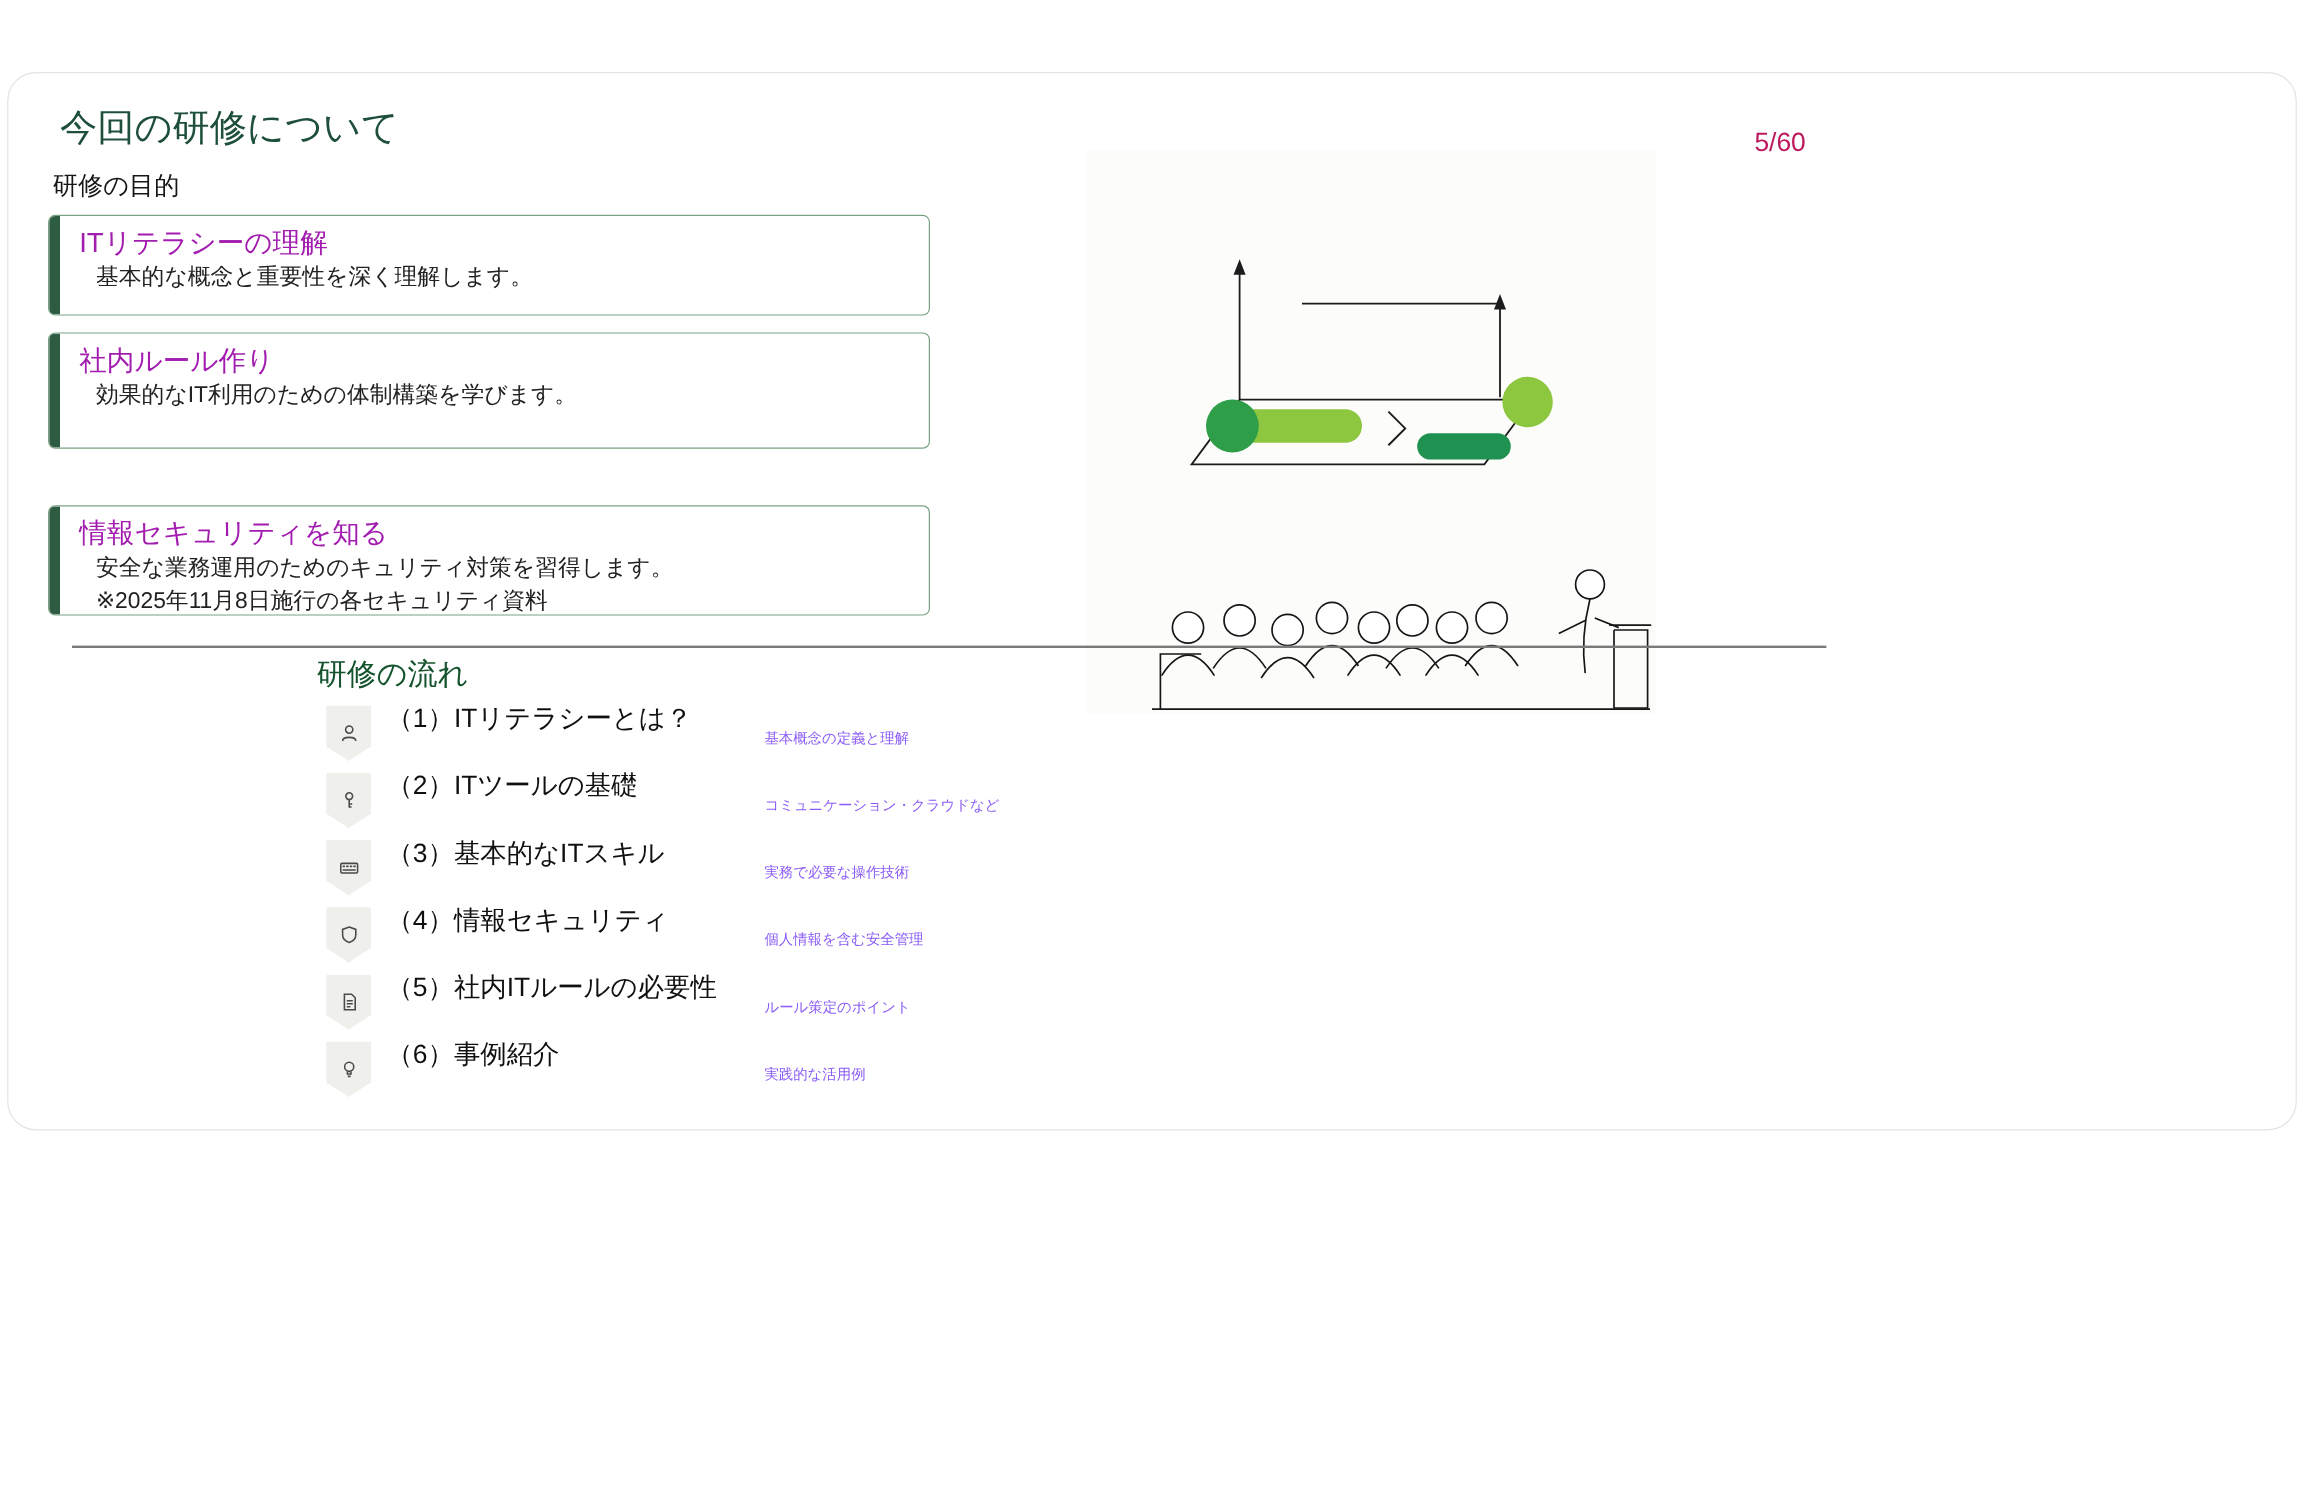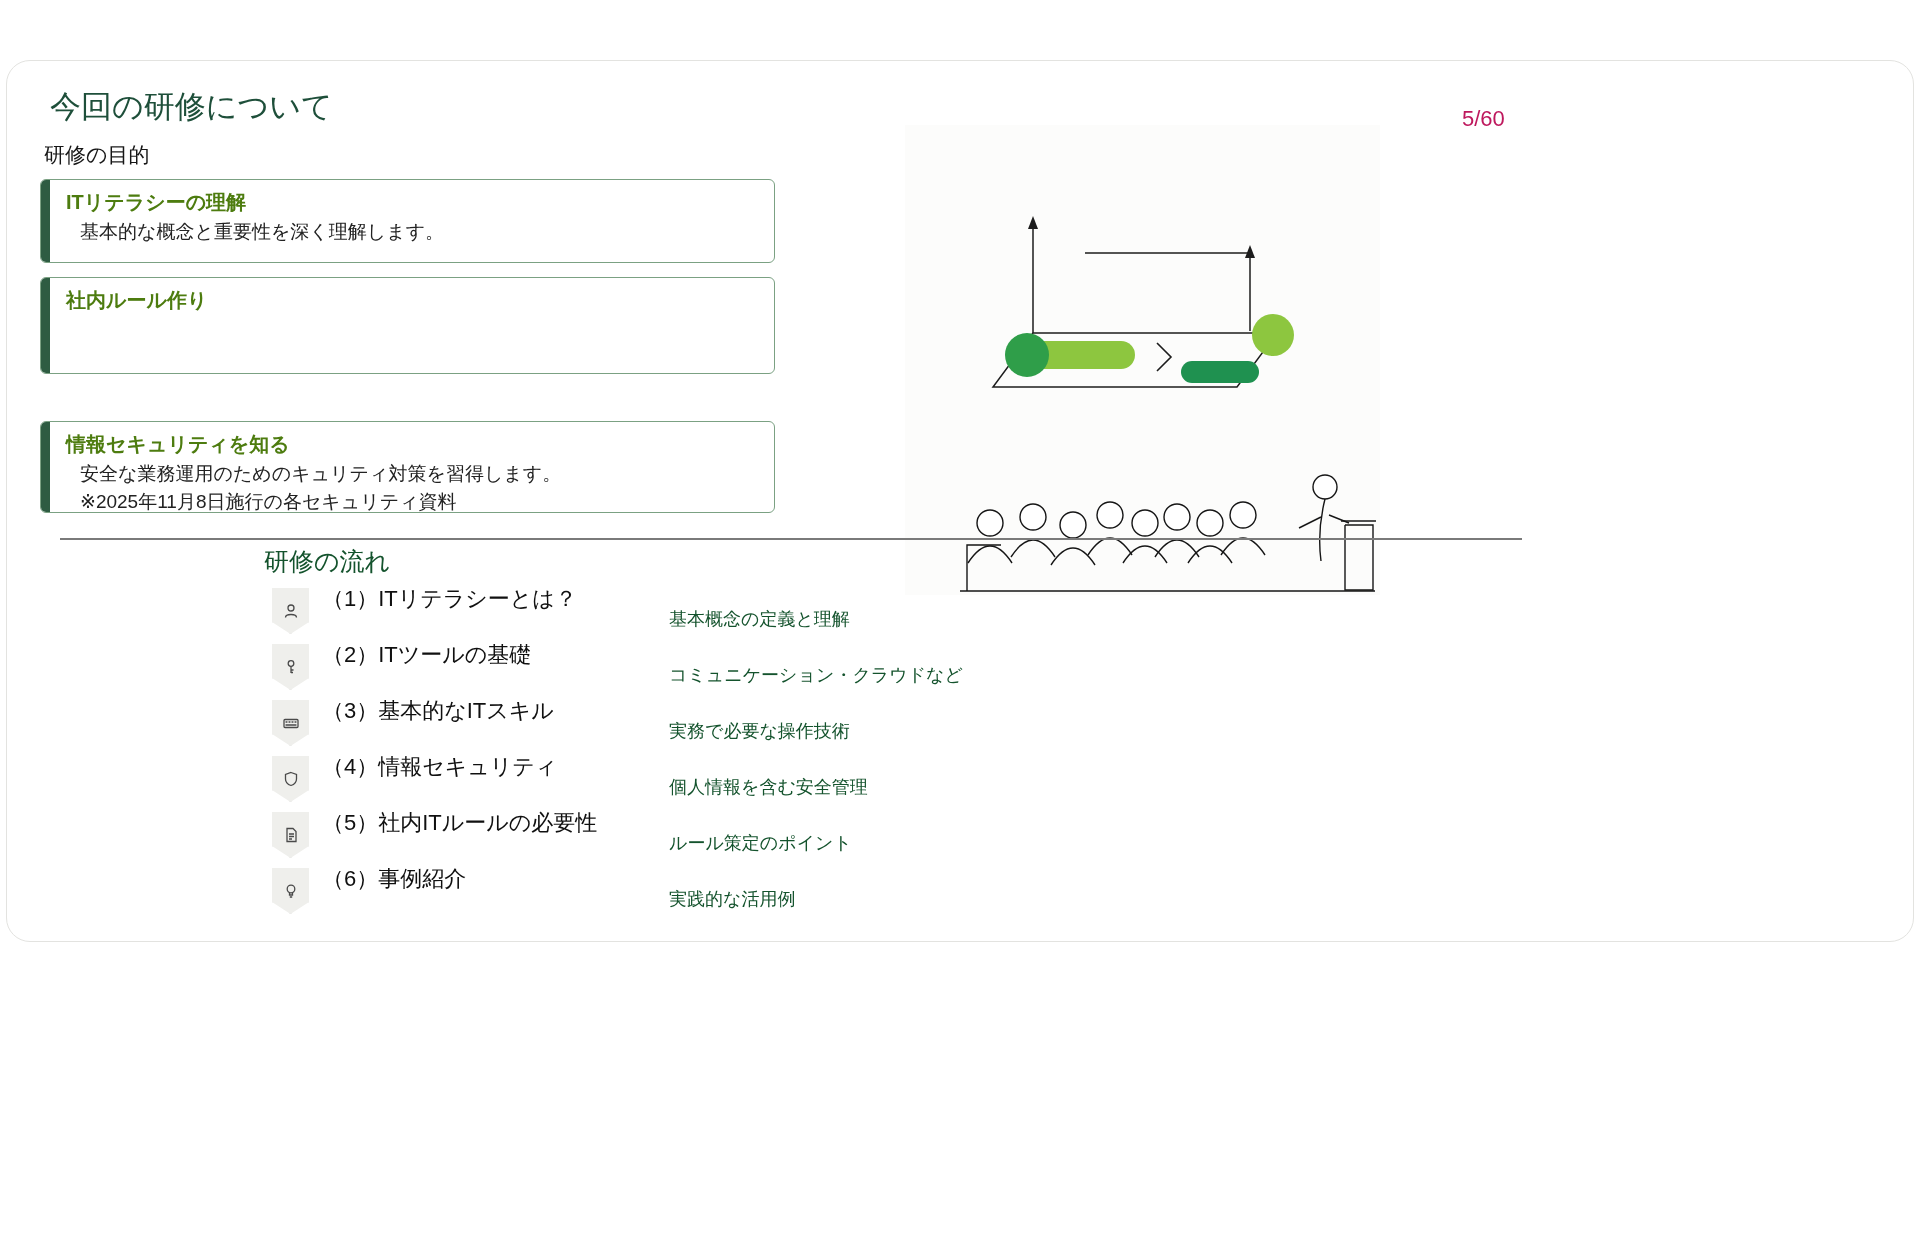--- a/index.html
+++ b/index.html
@@ -22,21 +22,21 @@
   }
   .purpose-heading{
     left:44px;top:141px;font-size:21px;color:#161616;
   }
   .purpose-box{
     left:40px;width:735px;display:flex;box-sizing:border-box;
     border:1px solid #7ba183;border-radius:6px;background:#fff;overflow:hidden;
   }
   .purpose-box .accent{width:9px;background:#2e5c42;flex:0 0 9px;}
   .purpose-box .content{padding:7px 10px 6px 16px;}
-  .purpose-box .box-title{font-size:20px;font-weight:700;color:#4d7c0f;line-height:31px;}
+  .purpose-box .box-title{font-size:23px;font-weight:400;color:#a21caf;line-height:31px;}
   .purpose-box .box-desc{font-size:19px;color:#222;line-height:28px;padding-left:14px;}
   .purpose-box .box-note{font-size:19px;color:#222;line-height:28px;padding-left:14px;}
   .box1{top:179px;height:84px;}
   .box2{top:277px;height:97px;}
   .box3{top:373px;height:92px;margin-top:48px;}
   .illustration{
     left:905px;top:125px;width:475px;height:470px;background:#fcfcfb;
   }
   .divider{
     left:60px;top:538px;width:1462px;height:2px;background:#7a7a7a;
@@ -45,21 +45,21 @@
     left:264px;top:545px;font-size:25px;color:#14532d;
   }
   .flow-badge{
     left:272px;width:37px;height:46px;background:#efefec;
     box-shadow:0 1px 2px rgba(0,0,0,.18);
     clip-path:polygon(0 0,100% 0,100% 74%,50% 100%,0 74%);
     display:flex;align-items:center;justify-content:center;
   }
   .flow-badge svg{display:block;}
   .flow-title{font-size:22px;color:#101010;white-space:nowrap;left:322px;}
-  .flow-desc{font-size:18px;color:#14532d;white-space:nowrap;left:637px;margin-left:32px;}
+  .flow-desc{font-size:12px;color:#8b5cf6;white-space:nowrap;left:637px;}
 </style>
 </head>
 <body>
 
 <div class="abs slide-frame"></div>
 
 <div class="abs slide-title">今回の研修について</div>
 <div class="abs page-number">5/60</div>
 
 <div class="abs purpose-heading">研修の目的</div>
@@ -69,20 +69,21 @@
   <div class="content">
     <div class="box-title">ITリテラシーの理解</div>
     <div class="box-desc">基本的な概念と重要性を深く理解します。</div>
   </div>
 </div>
 
 <div class="abs purpose-box box2">
   <div class="accent"></div>
   <div class="content">
     <div class="box-title">社内ルール作り</div>
+    <div class="box-desc">効果的なIT利用のための体制構築を学びます。</div>
   </div>
 </div>
 
 <div class="abs purpose-box box3">
   <div class="accent"></div>
   <div class="content">
     <div class="box-title">情報セキュリティを知る</div>
     <div class="box-desc">安全な業務運用のためのキュリティ対策を習得します。</div>
     <div class="box-note">※2025年11月8日施行の各セキュリティ資料</div>
   </div>

